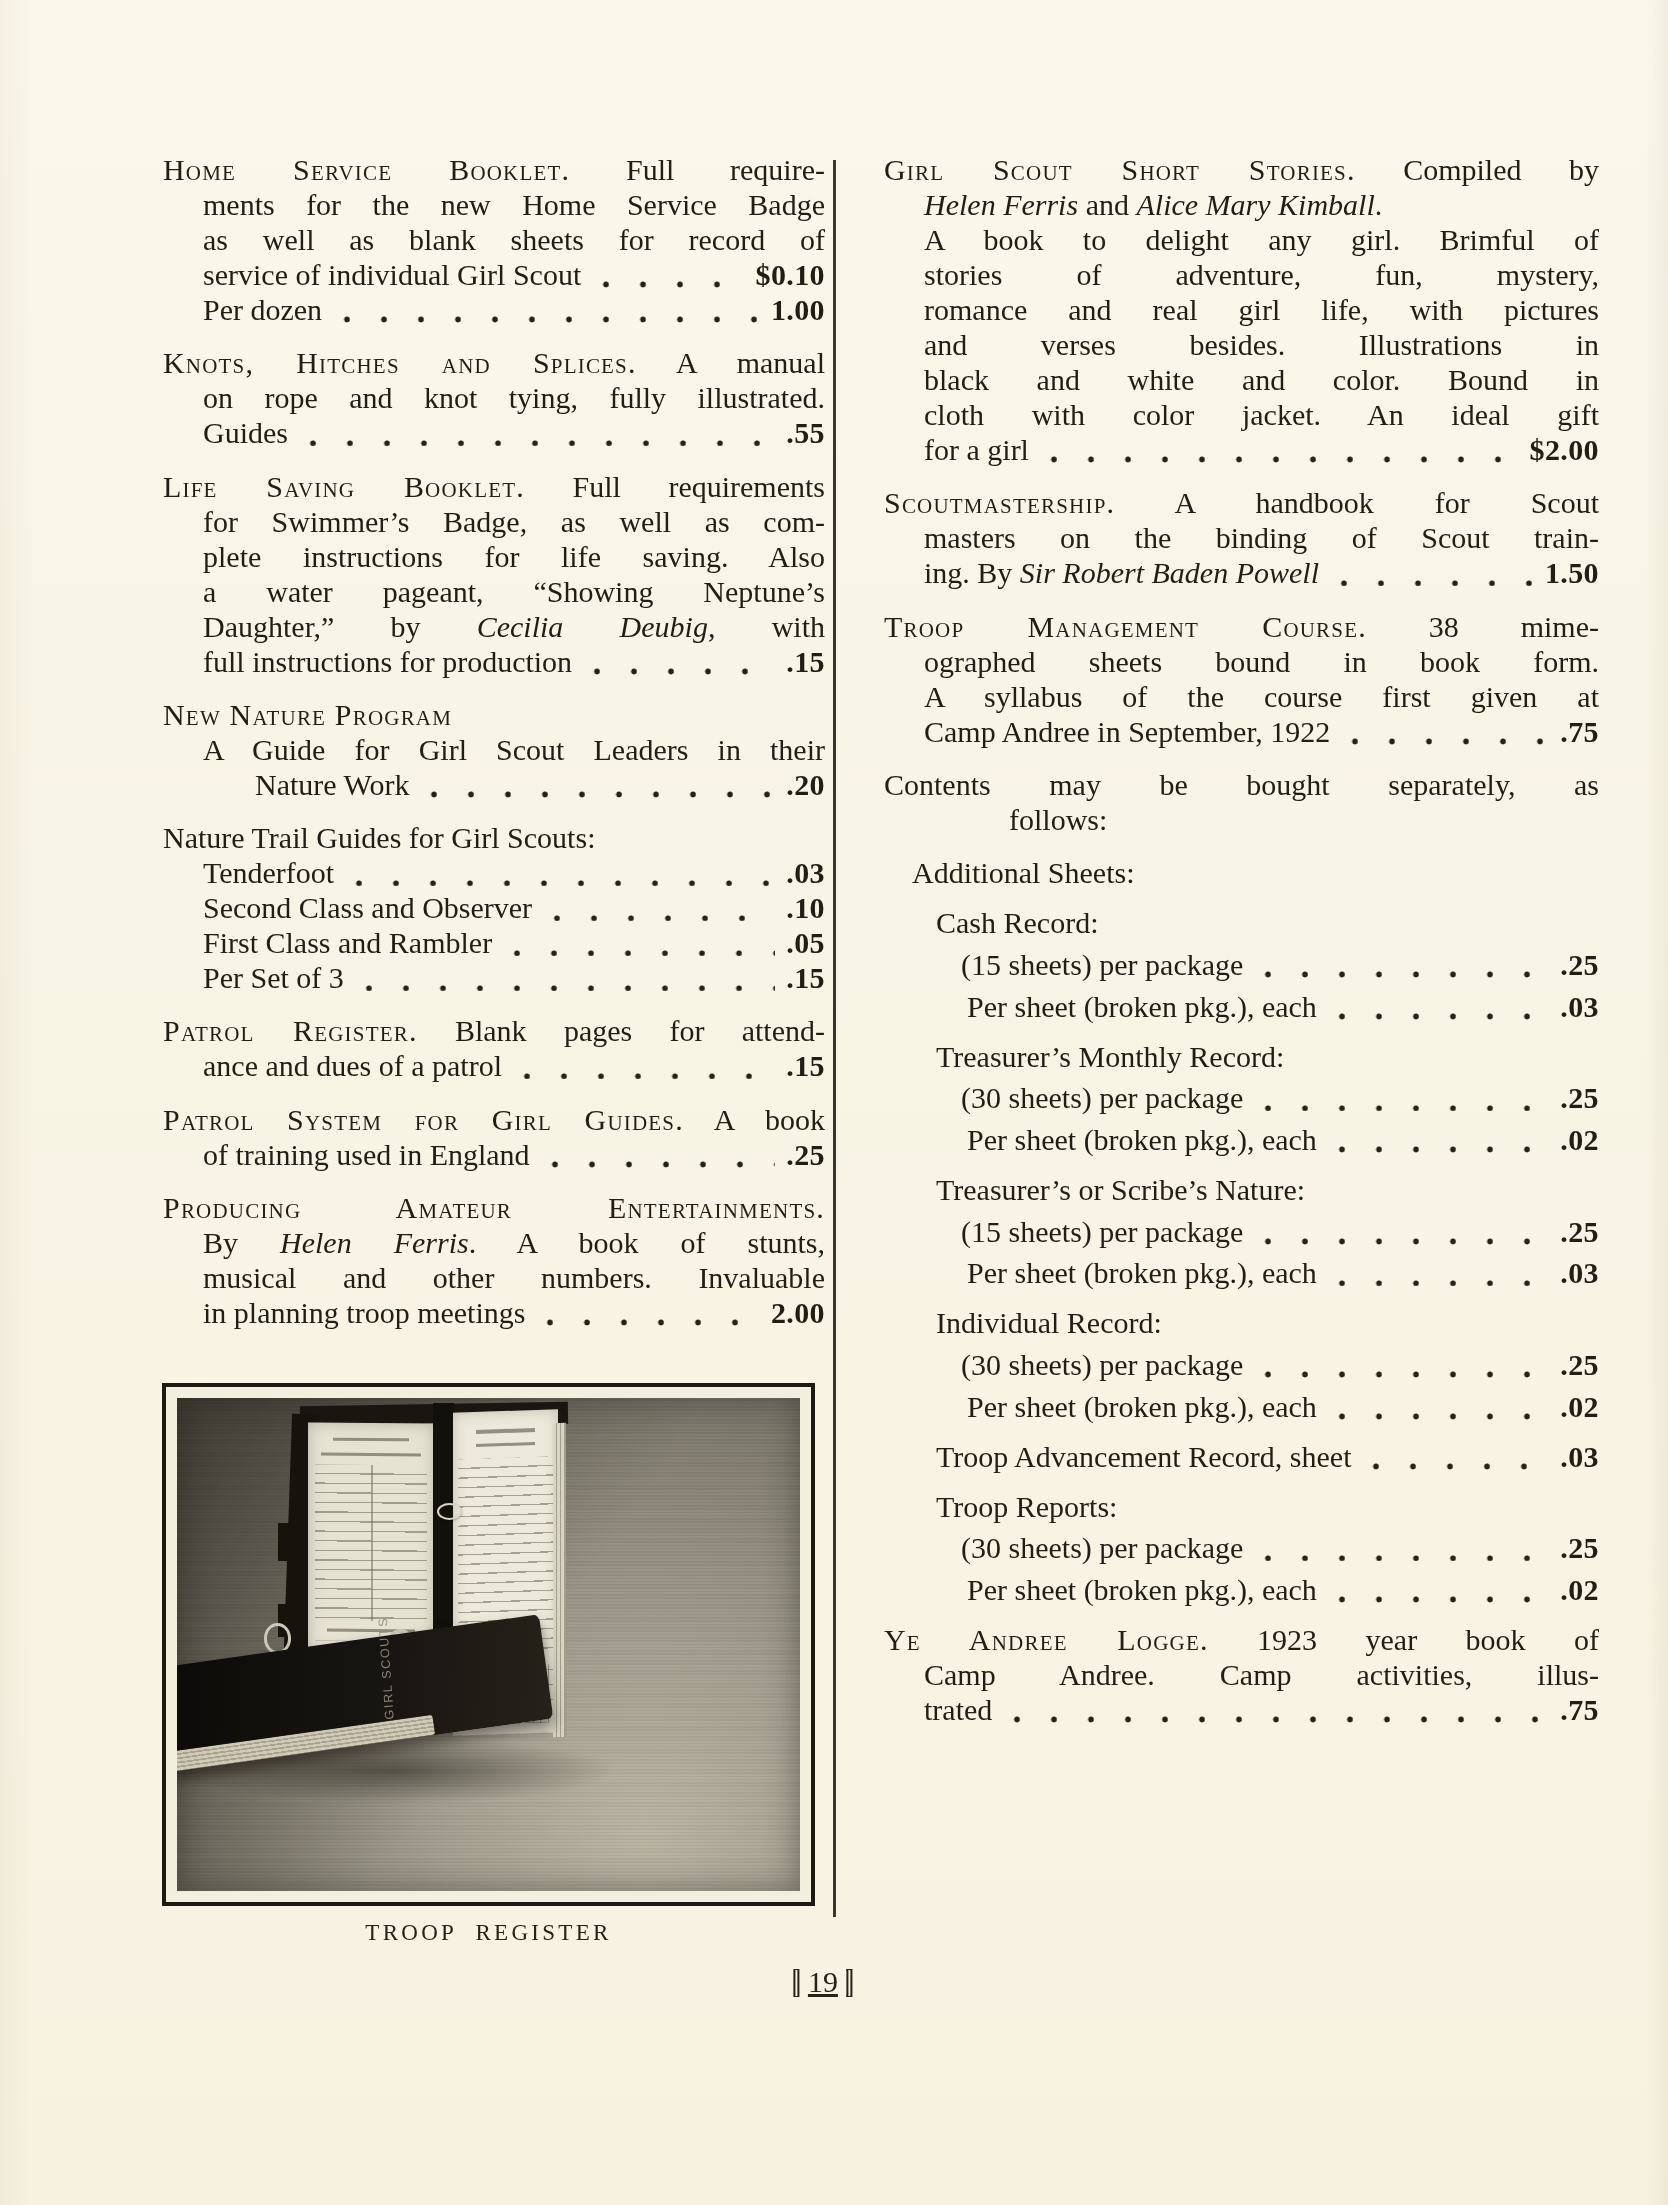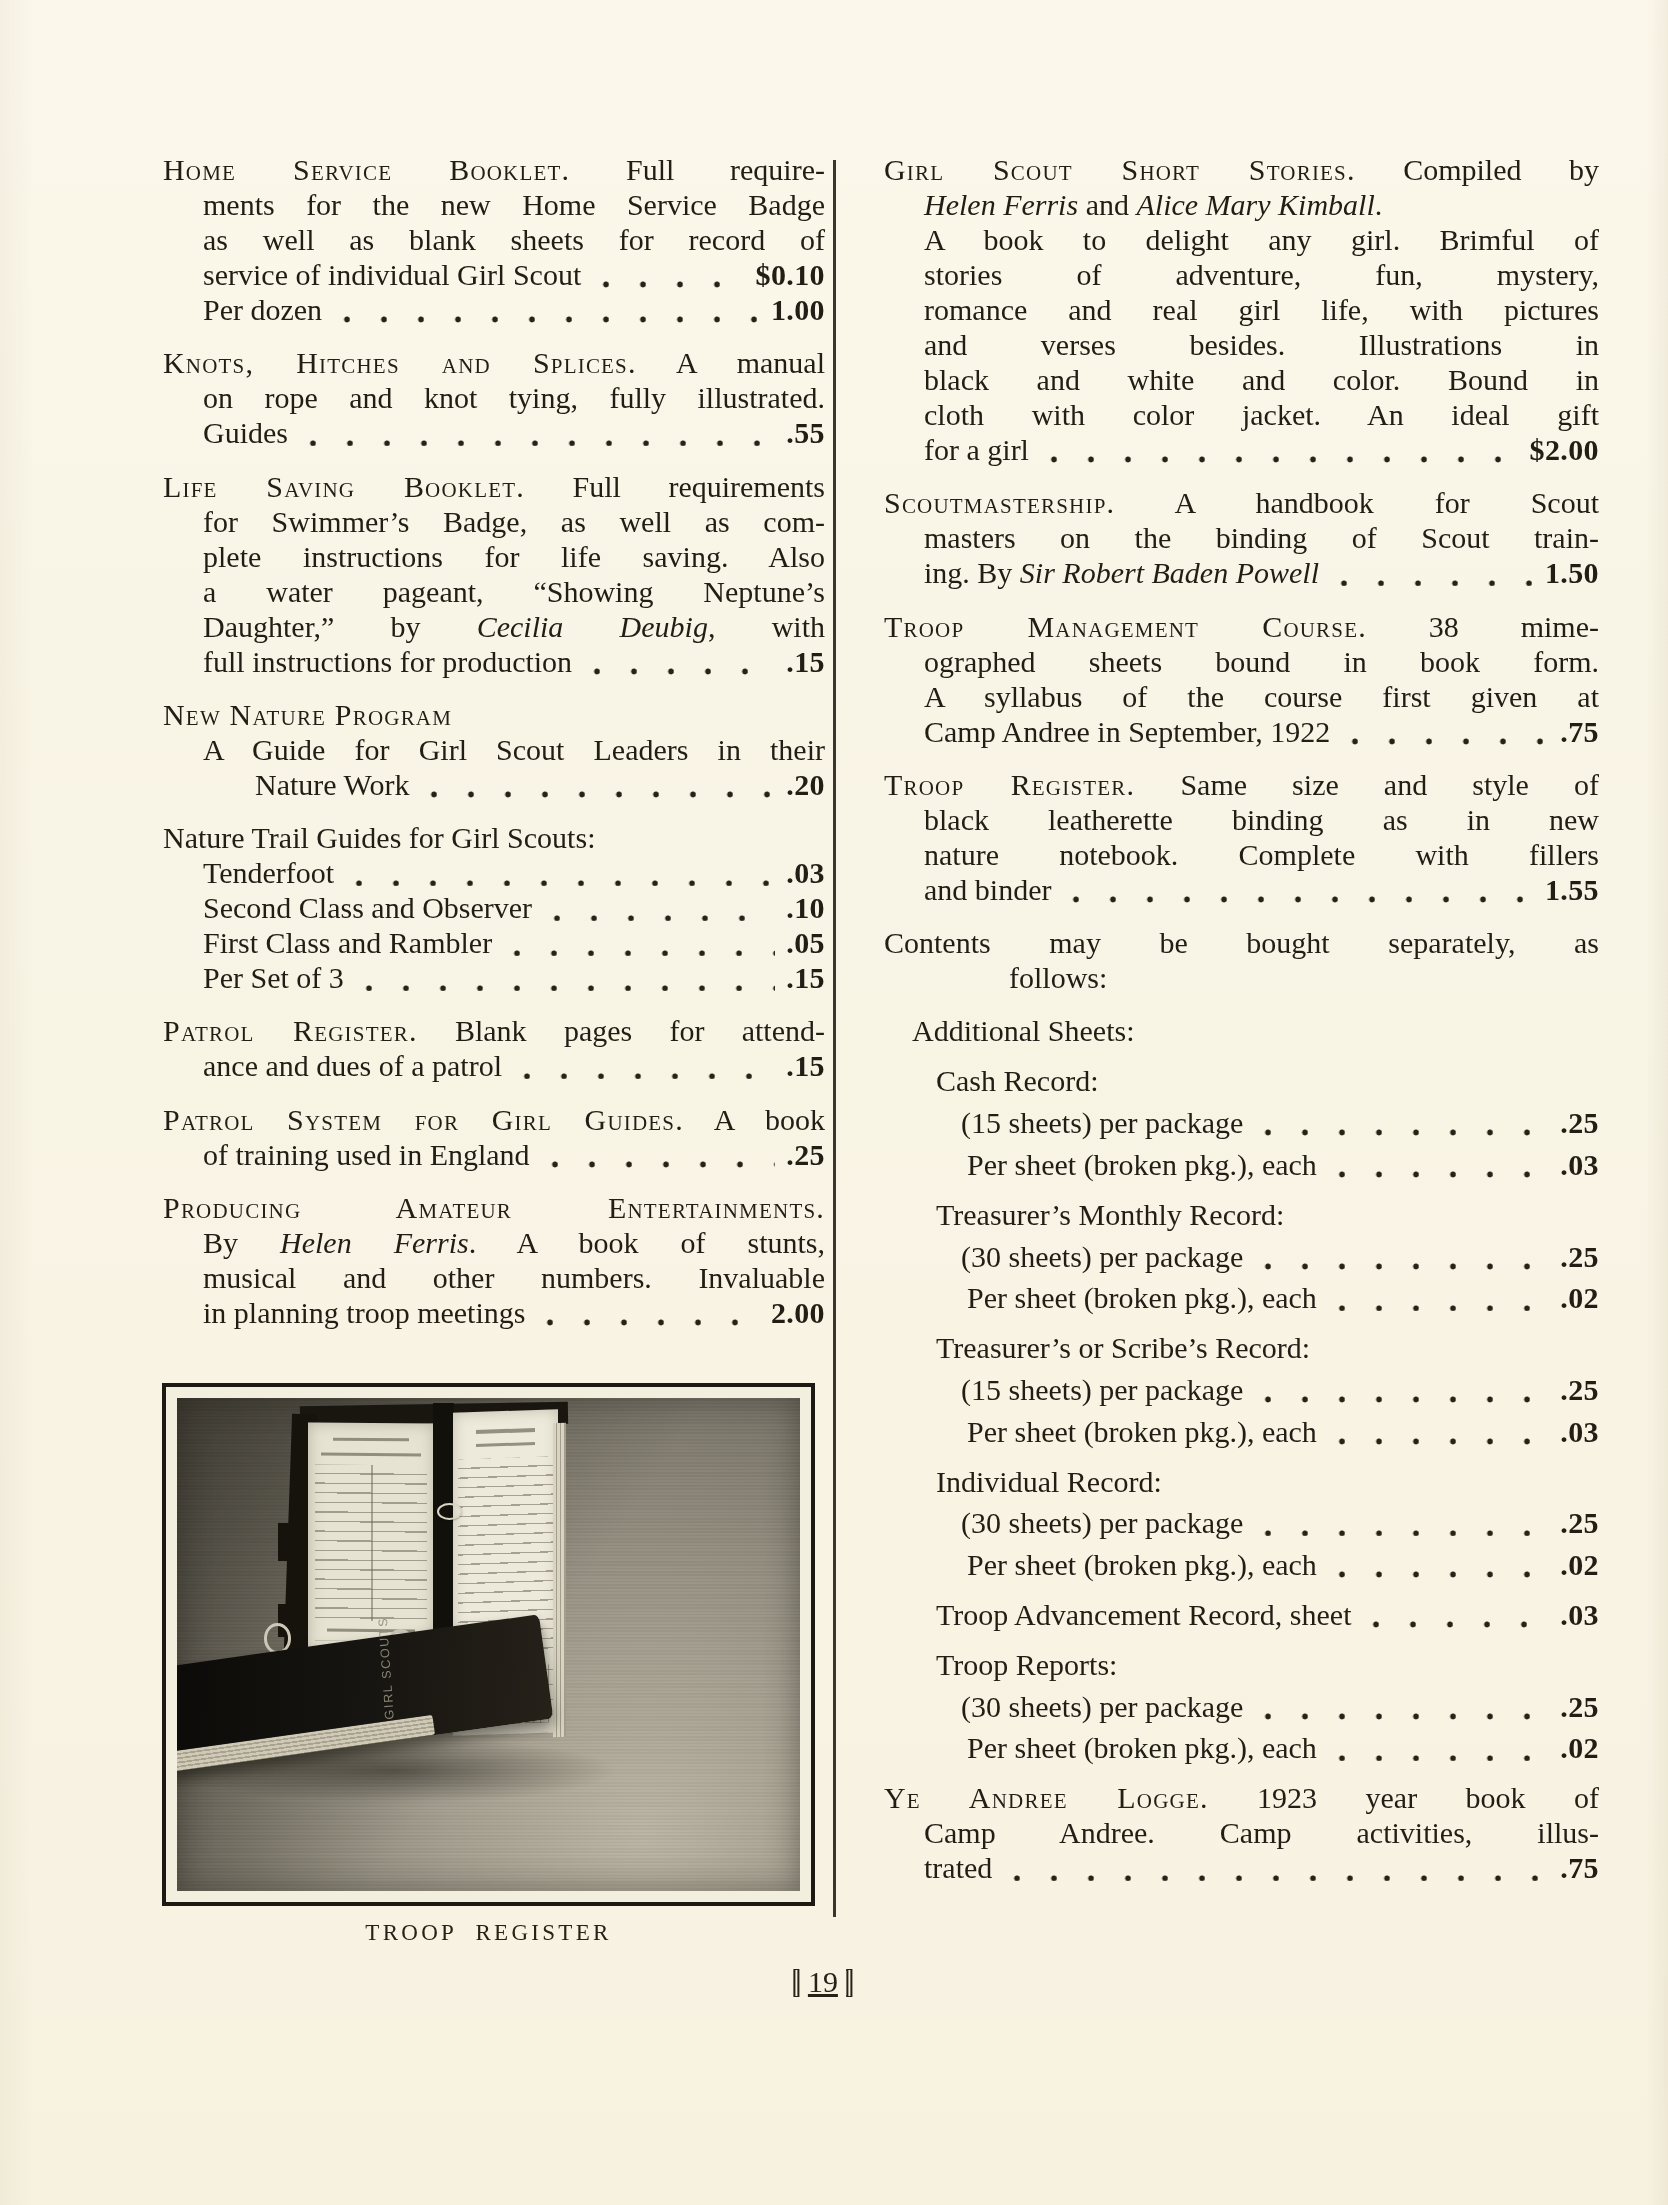--- a/index.html
+++ b/index.html
@@ -267,30 +267,20 @@
     <div class="ln j"><span class="sc">Troop Management Course.</span> <span>38 mime-</span></div>
     <div class="ln i1 j">ographed sheets bound in book form.</div>
     <div class="ln i1 j">A syllabus of the course first given at</div>
     <div class="ln i1 pr">
         <span class="lt">Camp Andree in September, 1922</span>
         <span class="lead"></span>
         <span class="price">.75</span>
       </div>
   </div>
 
-  <div class="entry">
-    <div class="ln j"><span class="sc">Troop Register.</span> <span>Same size and style of</span></div>
-    <div class="ln i1 j">black leatherette binding as in new</div>
-    <div class="ln i1 j">nature notebook.  Complete with fillers</div>
-    <div class="ln i1 pr">
-        <span class="lt">and binder</span>
-        <span class="lead"></span>
-        <span class="price">1.55</span>
-      </div>
-  </div>
 
   <div class="entry">
     <div class="ln j">Contents may be bought separately, as</div>
     <div class="ln f2">follows:</div>
   </div>
 
   <div class="grp">
     <div class="ln r1">Additional Sheets:</div>
   </div>
 
@@ -316,21 +306,21 @@
         <span class="price">.25</span>
       </div>
     <div class="ln r4 pr row">
         <span class="lt">Per sheet (broken pkg.), each</span>
         <span class="lead"></span>
         <span class="price">.02</span>
       </div>
   </div>
 
   <div class="grp">
-    <div class="ln r2 row">Treasurer’s or Scribe’s Record:</div>
+    <div class="ln r2 row">Treasurer’s or Scribe’s Nature:</div>
     <div class="ln r3 pr row">
         <span class="lt">(15 sheets) per package</span>
         <span class="lead"></span>
         <span class="price">.25</span>
       </div>
     <div class="ln r4 pr row">
         <span class="lt">Per sheet (broken pkg.), each</span>
         <span class="lead"></span>
         <span class="price">.03</span>
       </div>

